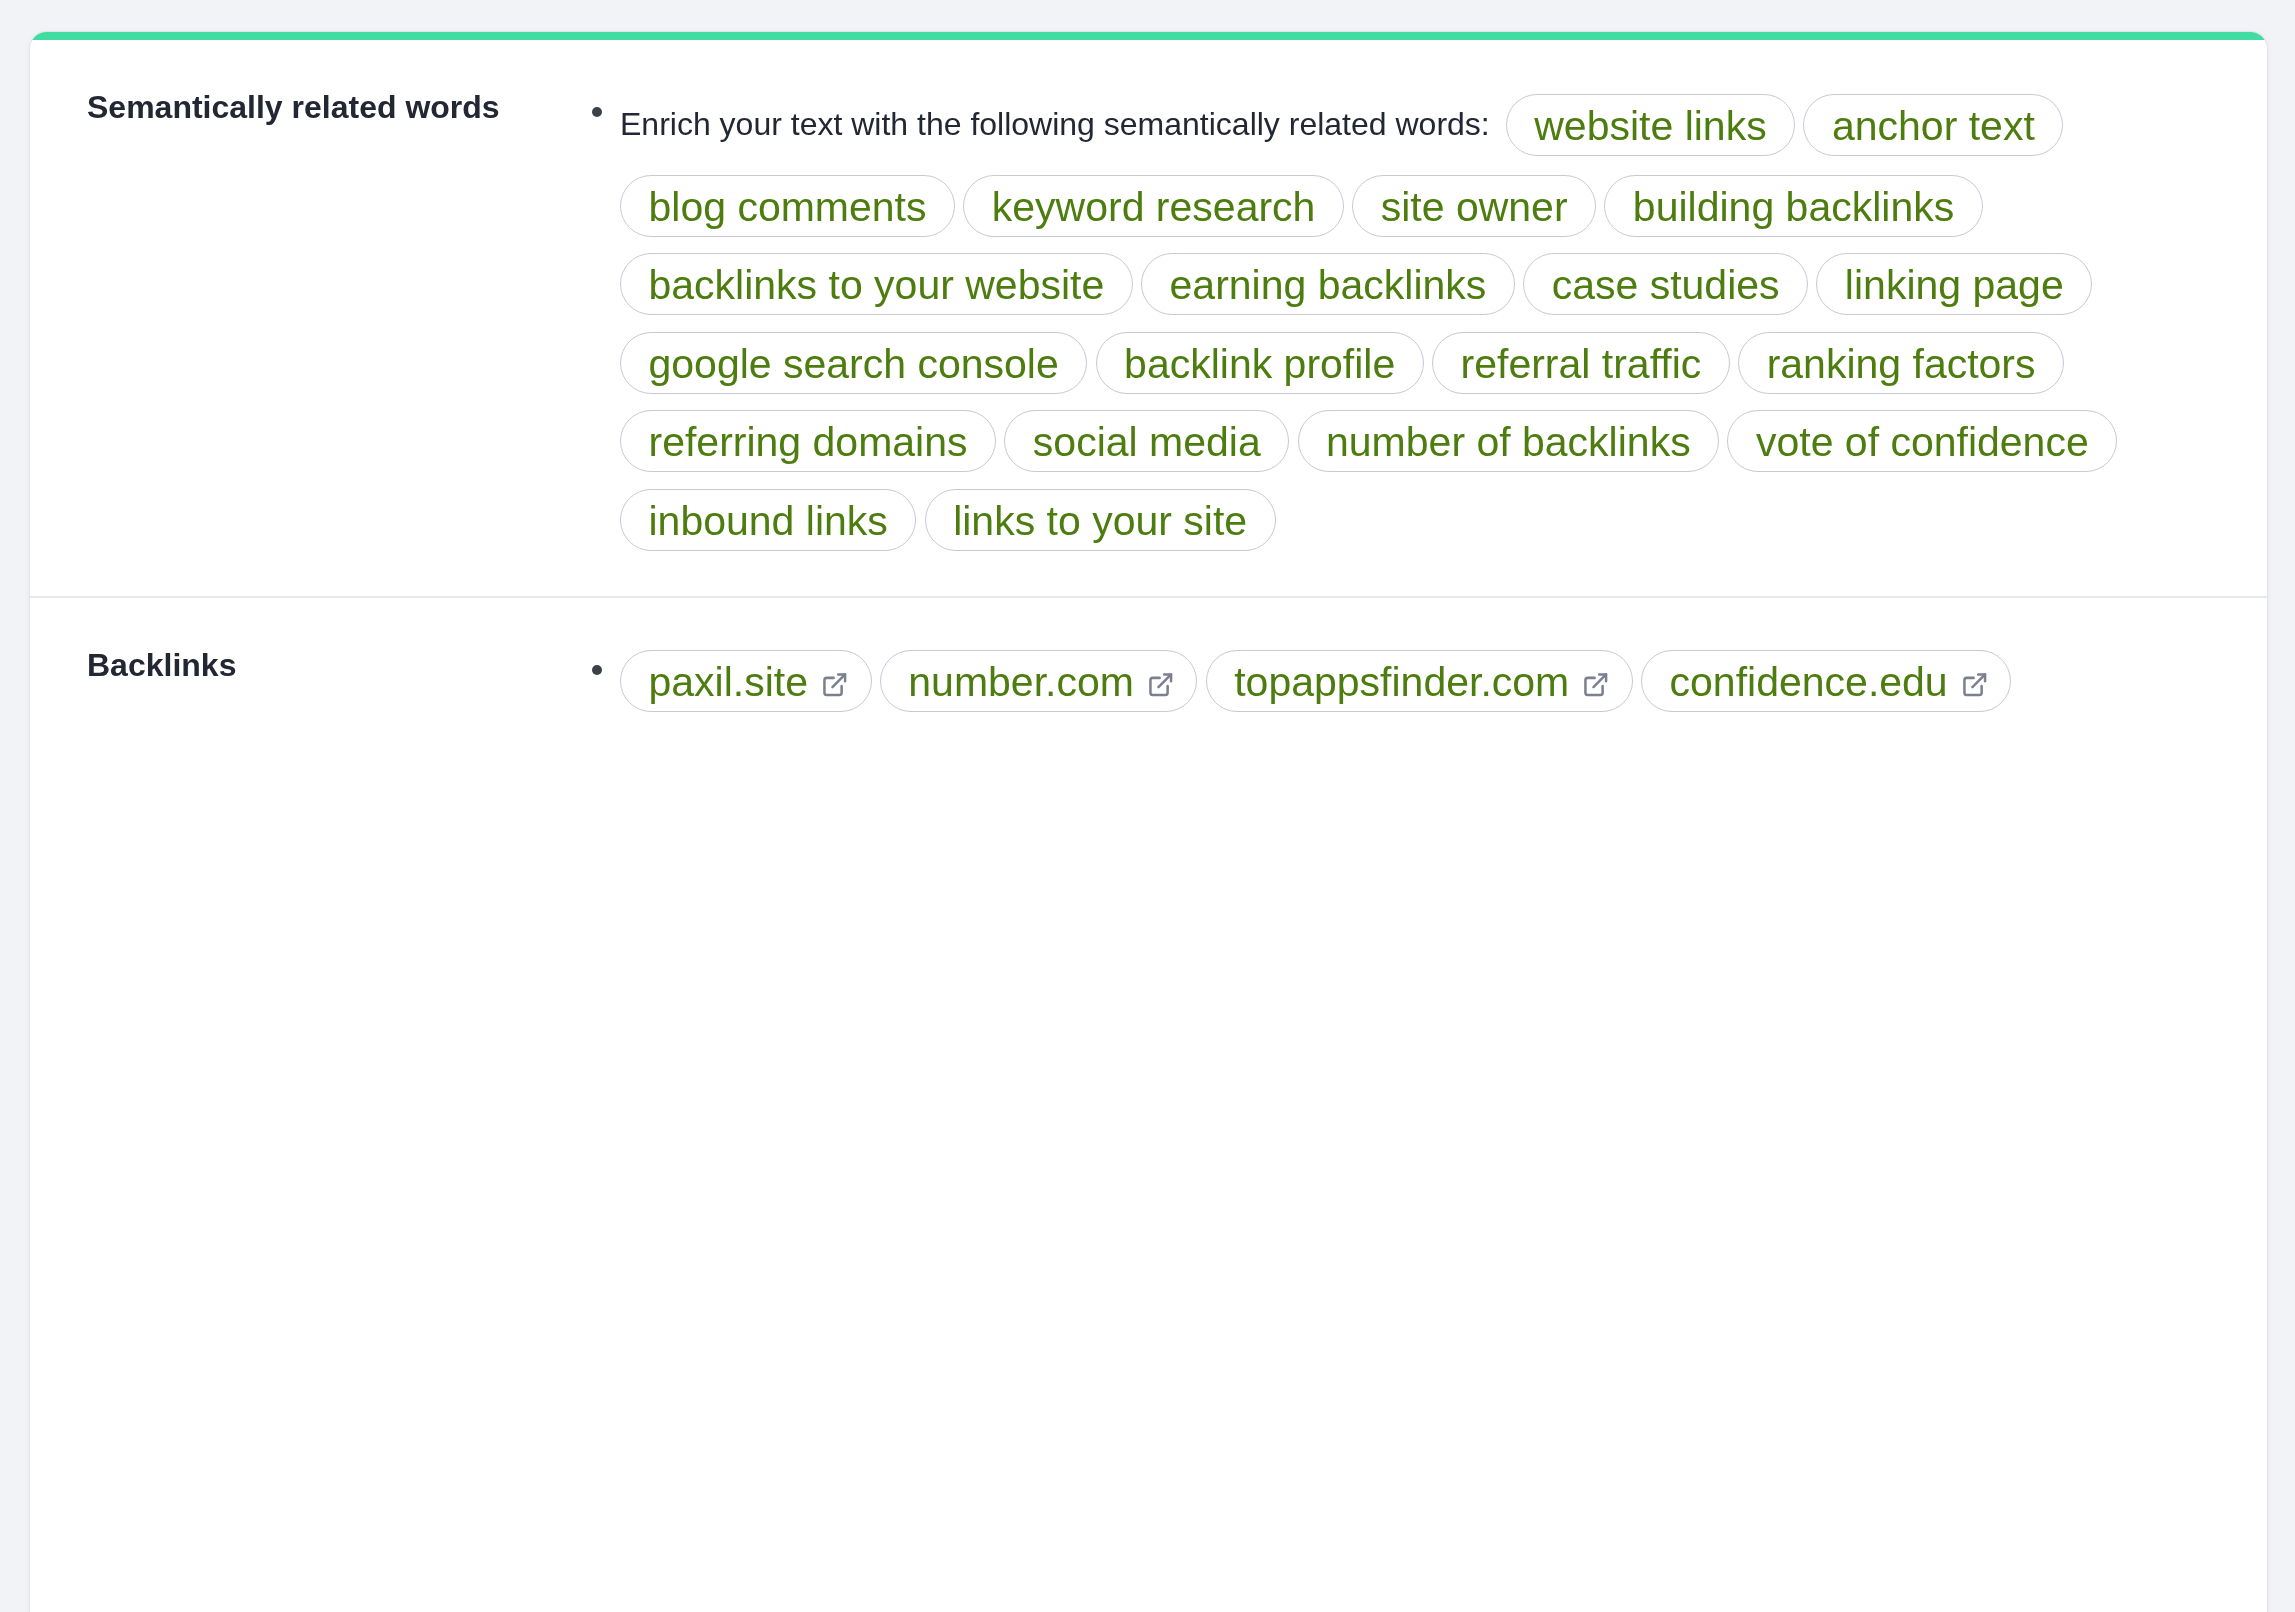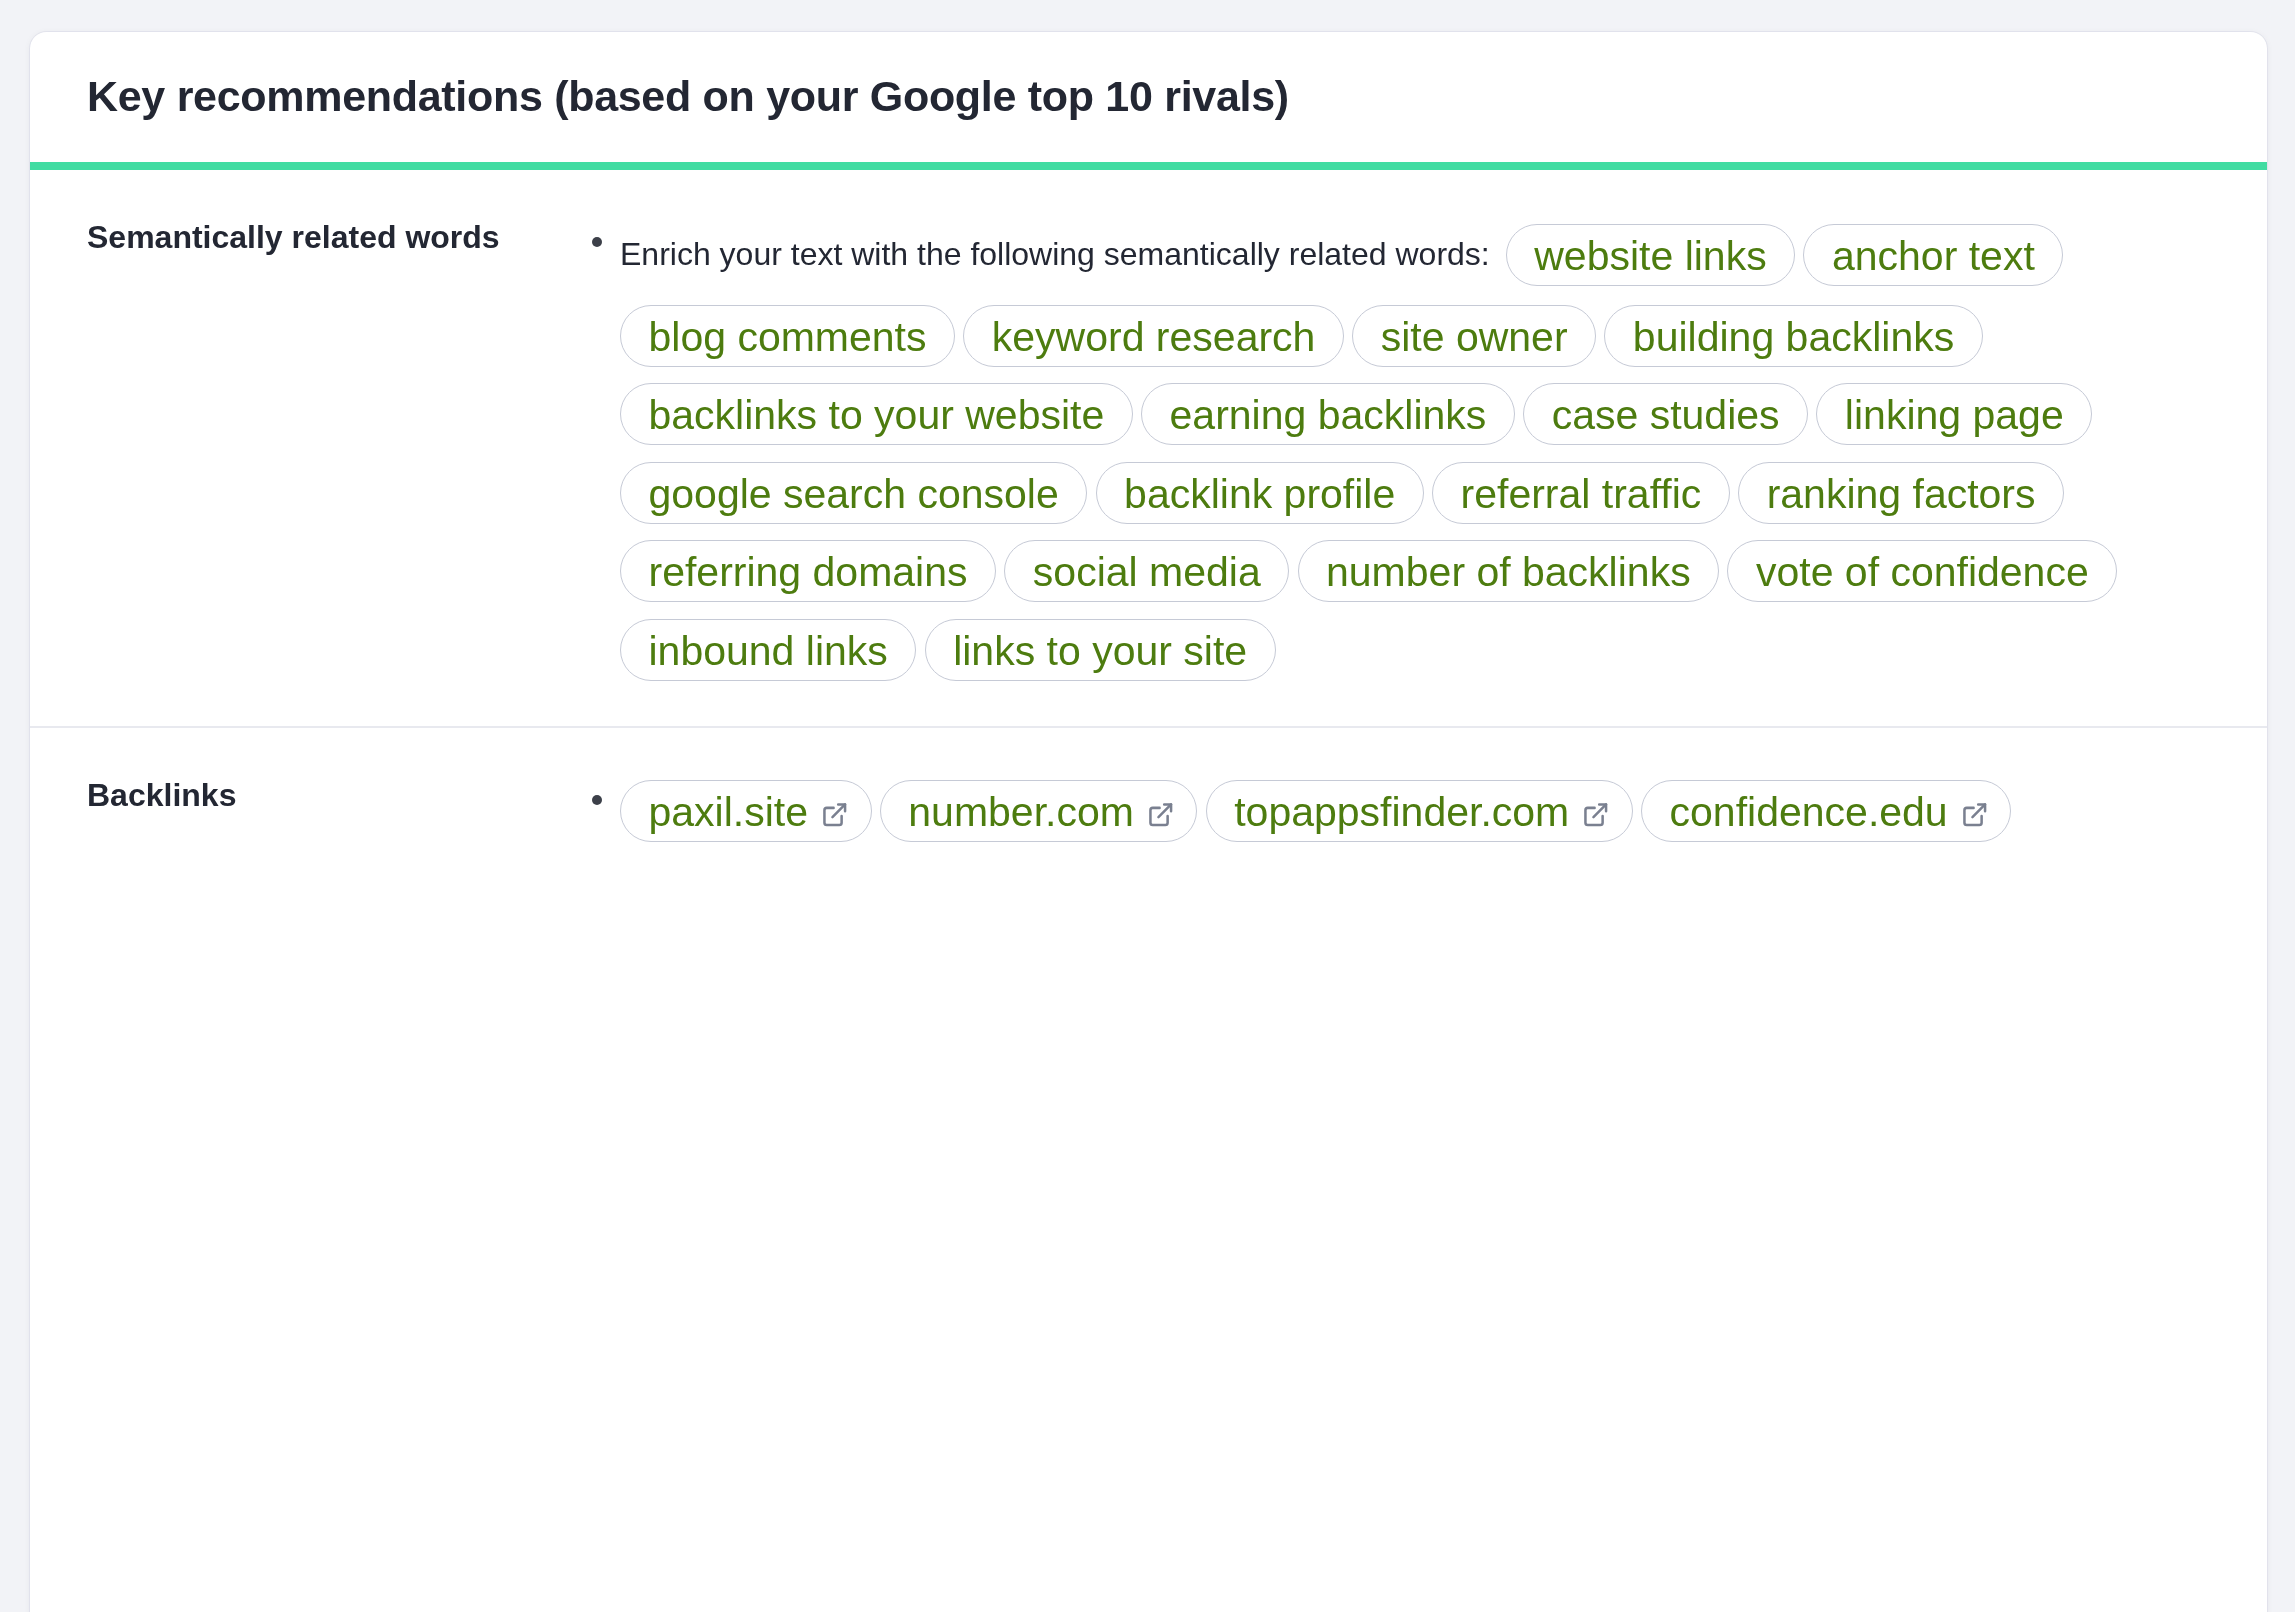--- a/index.html
+++ b/index.html
@@ -150,23 +150,20 @@
     pointer-events: none;
   }
 </style>
 </head>
 <body>
 
 <div class="page">
 
   <div class="card">
 
-    <div class="card-header">
-      <div class="card-title">Key recommendations (based on your Google top 10 rivals)</div>
-    </div>
 
     <div class="accent-bar"></div>
 
     <div class="section">
       <div class="section-label">Semantically related words</div>
       <div class="section-body">
         <div class="bullet-wrap">
           <span class="bullet-dot"></span>
           <span class="bullet-text inline-lead">Enrich your text with the following semantically related words:</span><span class="pill">website links</span><span class="pill">anchor text</span><span class="pill">blog comments</span><span class="pill">keyword research</span><span class="pill">site owner</span><span class="pill">building backlinks</span><span class="pill">backlinks to your website</span><span class="pill">earning backlinks</span><span class="pill">case studies</span><span class="pill">linking page</span><span class="pill">google search console</span><span class="pill">backlink profile</span><span class="pill">referral traffic</span><span class="pill">ranking factors</span><span class="pill">referring domains</span><span class="pill">social media</span><span class="pill">number of backlinks</span><span class="pill">vote of confidence</span><span class="pill">inbound links</span><span class="pill">links to your site</span>
         </div>

